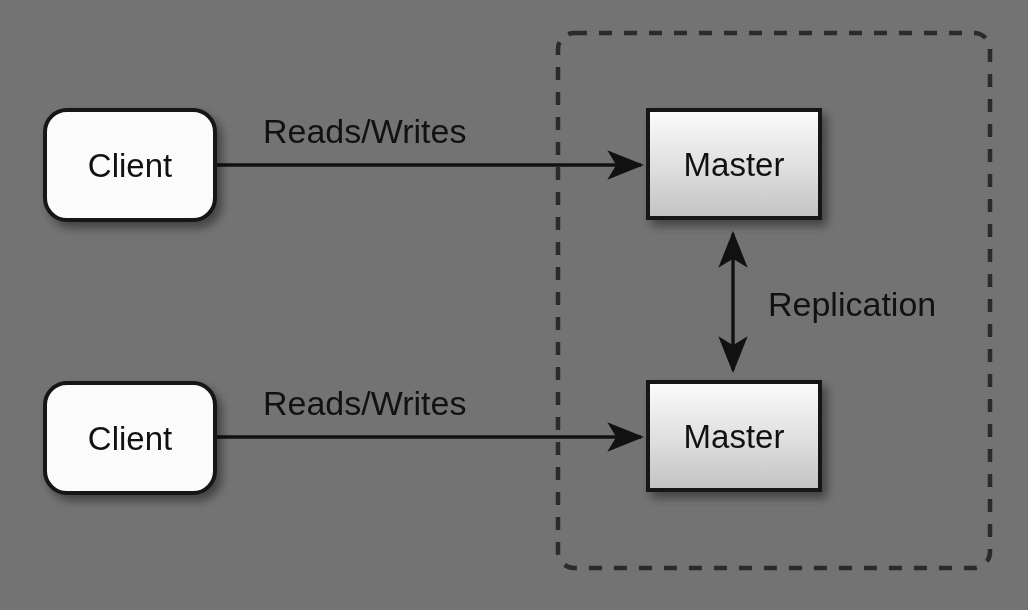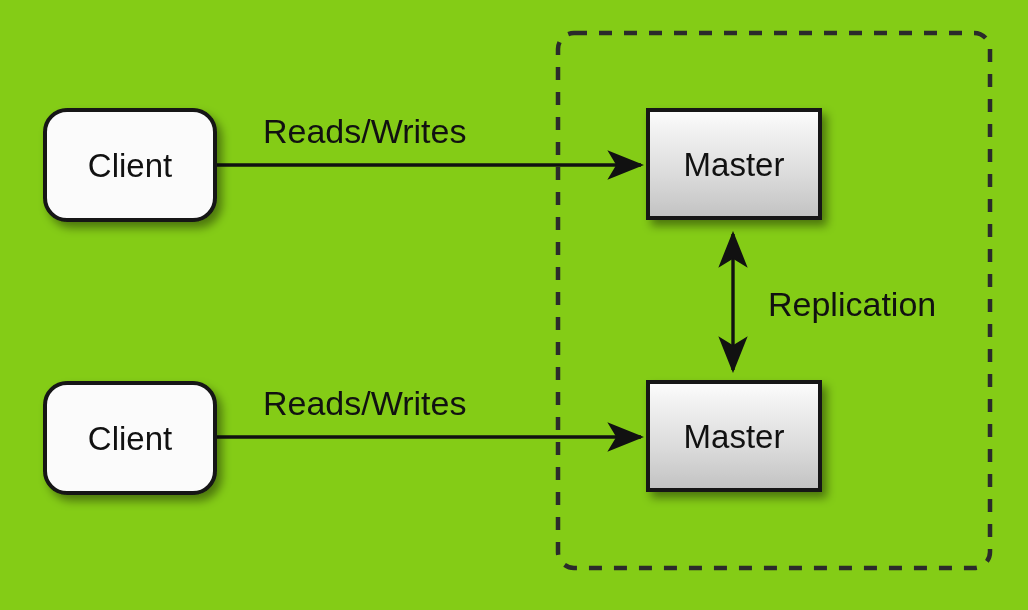--- a/index.html
+++ b/index.html
@@ -8,21 +8,21 @@
     padding: 0;
     background: #ffffff;
   }
   body {
     font-family: "Liberation Sans", sans-serif;
   }
   #canvas {
     position: relative;
     width: 1028px;
     height: 610px;
-    background: #84cc16;
+    background: #737373;
     overflow: hidden;
   }
   #canvas svg.layer {
     position: absolute;
     top: 0;
     left: 0;
     width: 1028px;
     height: 610px;
   }
   .diagram-text {

